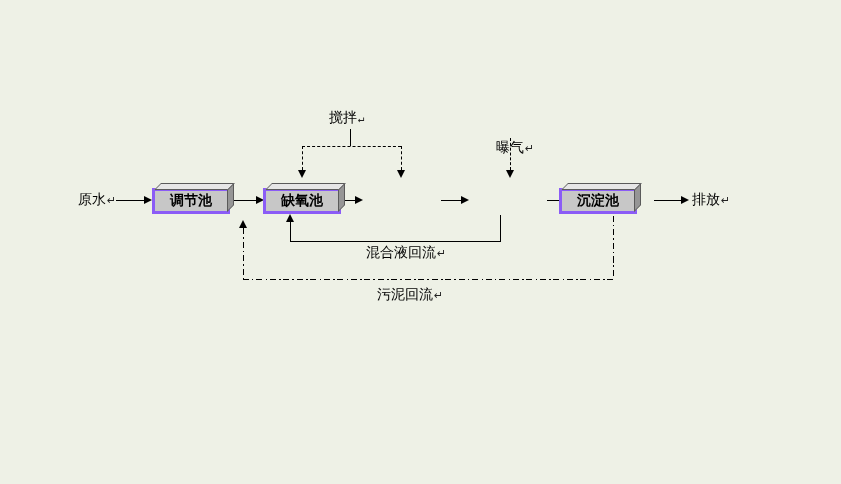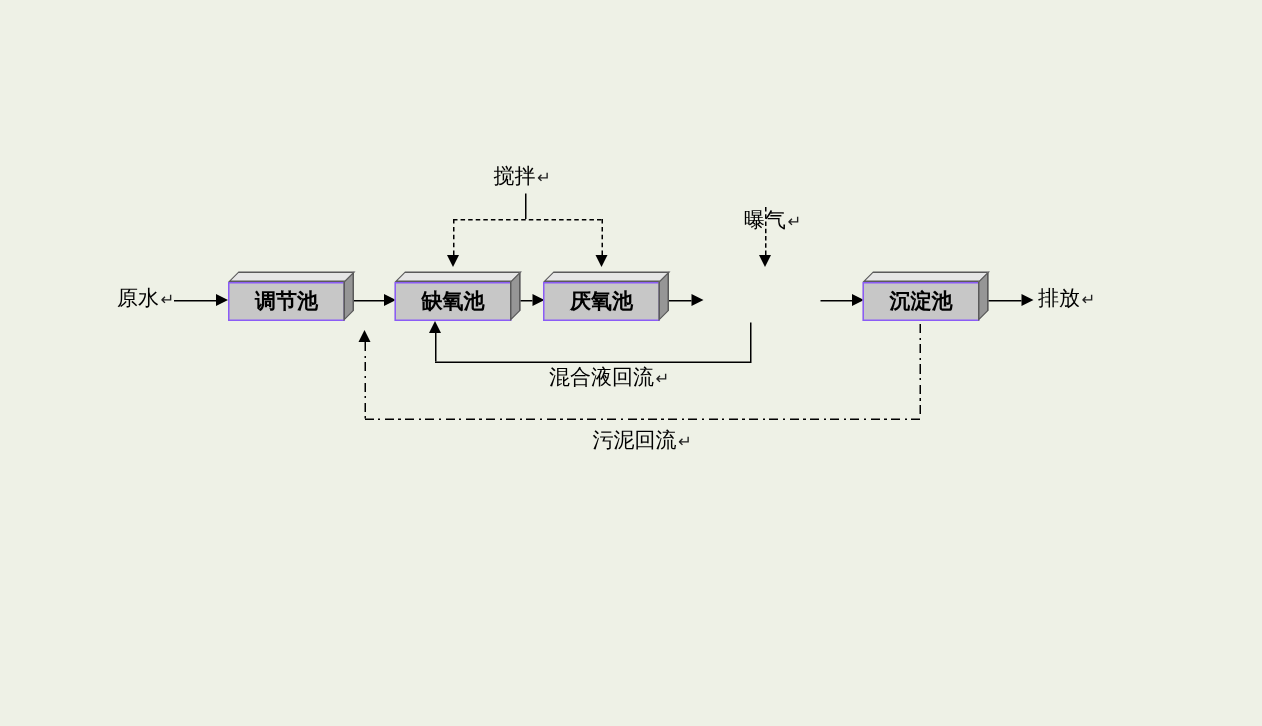--- a/index.html
+++ b/index.html
@@ -13,21 +13,21 @@
 
   
   .txt { position: absolute; font-size: 14px; line-height: 17px; white-space: nowrap; }
   .ret { font-size: 11px; color: #222; margin-left: 1px; }
   .title { position: absolute; font-size: 15px; line-height: 19px; white-space: nowrap; }
   .title .u { text-decoration: underline; }
 
   
   .tank {
     position: absolute; top: 188px; width: 78px; height: 26px;
-    background: #c7c7c7; border: 1px solid #8b5cf6;
+    background: #c7c7c7; border: 3px solid #8b5cf6;
     display: flex; align-items: center; justify-content: center;
     z-index: 2;
   }
   .tank-label { font-size: 14px; font-weight: bold; }
   .tank::before { 
     content: ""; position: absolute; left: -1px; top: -8px;
     width: calc(100% + 2px); height: 7px; box-sizing: border-box;
     background: #e6e6e6; border: 1px solid #5a5a5a;
     transform: skewX(-45deg); transform-origin: 0 100%;
   }
@@ -67,24 +67,21 @@
   <div class="txt" style="left:692px; top:191px;">
     <span>排放</span><span class="ret">↵</span>
   </div>
 
   <div class="tank" style="left:152px;">
     <span class="tank-label">调节池</span>
   </div>
   <div class="tank" style="left:263px;text-align:center;">
     <span class="tank-label">缺氧池</span>
   </div>
-  <div class="tank" style="left:362px;">
-    <span class="tank-label">厌氧池</span>
-  </div>
-  <div class="tank" style="left:575px;">
+  <div class="tank" style="left:559px;">
     <span class="tank-label">沉淀池</span>
   </div>
 
   <div class="line-h" style="left:116px; top:200px; width:28px;"></div>
   <div class="arr-r" style="left:144px; top:196px;"></div>
 
   <div class="line-h" style="left:231px; top:200px; width:25px;"></div>
   <div class="arr-r" style="left:256px; top:196px;"></div>
 
   <div class="line-h" style="left:342px; top:200px; width:13px;"></div>
@@ -92,21 +89,21 @@
 
   <div class="line-h" style="left:441px; top:200px; width:20px;"></div>
   <div class="arr-r" style="left:461px; top:196px;"></div>
 
   <div class="line-h" style="left:547px; top:200px; width:21px;"></div>
   <div class="arr-r" style="left:568px; top:196px;"></div>
 
   <div class="line-h" style="left:654px; top:200px; width:27px;"></div>
   <div class="arr-r" style="left:681px; top:196px;"></div>
 
-  <div class="txt" style="left:329px; top:110px;">
+  <div class="txt" style="left:329px; top:110px;font-family:Liberation Mono, monospace;">
     <span>搅拌</span><span class="ret">↵</span>
   </div>
   <div class="line-v" style="left:350px; top:129px; height:17px;"></div>
   <div class="dash-h" style="left:302px; top:146px; width:99px;"></div>
   <div class="dash-v" style="left:302px; top:146px; height:24px;"></div>
   <div class="arr-d" style="left:298px; top:170px;"></div>
   <div class="dash-v" style="left:401px; top:146px; height:24px;"></div>
   <div class="arr-d" style="left:397px; top:170px;"></div>
 
   <div class="txt" style="left:496px; top:119px;margin-top:20px;">
@@ -120,18 +117,18 @@
   <div class="line-v" style="left:290px; top:221px; height:20px;"></div>
   <div class="arr-u" style="left:286px; top:214px;"></div>
   <div class="txt" style="left:366px; top:244px;">
     <span>混合液回流</span><span class="ret">↵</span>
   </div>
 
   <div class="dd-v" style="left:613px; top:216px; height:63px;"></div>
   <div class="dd-h" style="left:243px; top:279px; width:371px;"></div>
   <div class="dd-v" style="left:243px; top:228px; height:51px;"></div>
   <div class="arr-u" style="left:239px; top:220px;"></div>
-  <div class="txt" style="left:395px; top:286px;">
+  <div class="txt" style="left:377px; top:286px;">
     <span>污泥回流</span><span class="ret">↵</span>
   </div>
 
 
 </div>
 
 </body></html>

